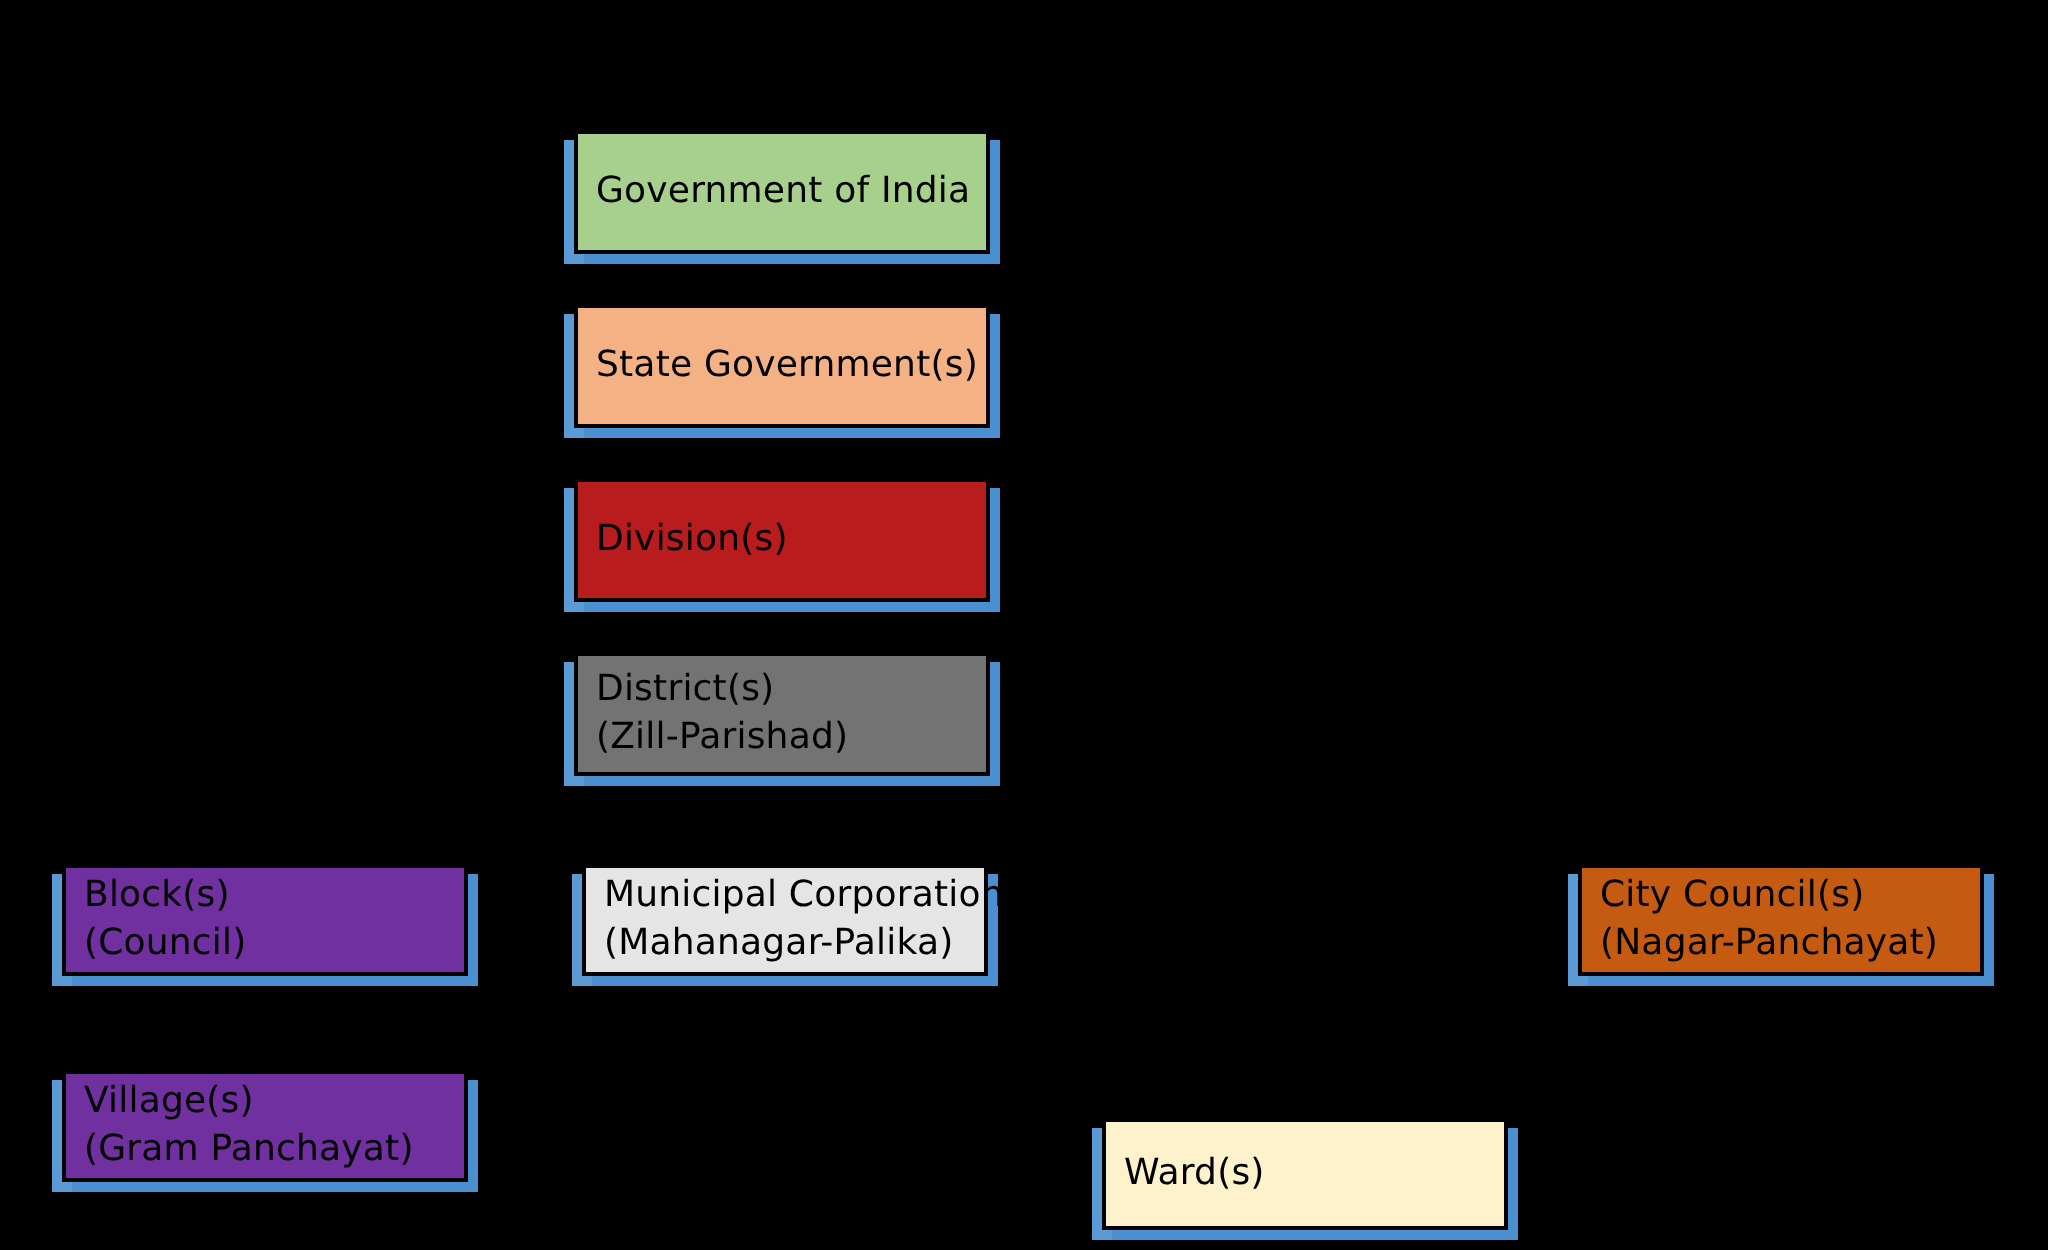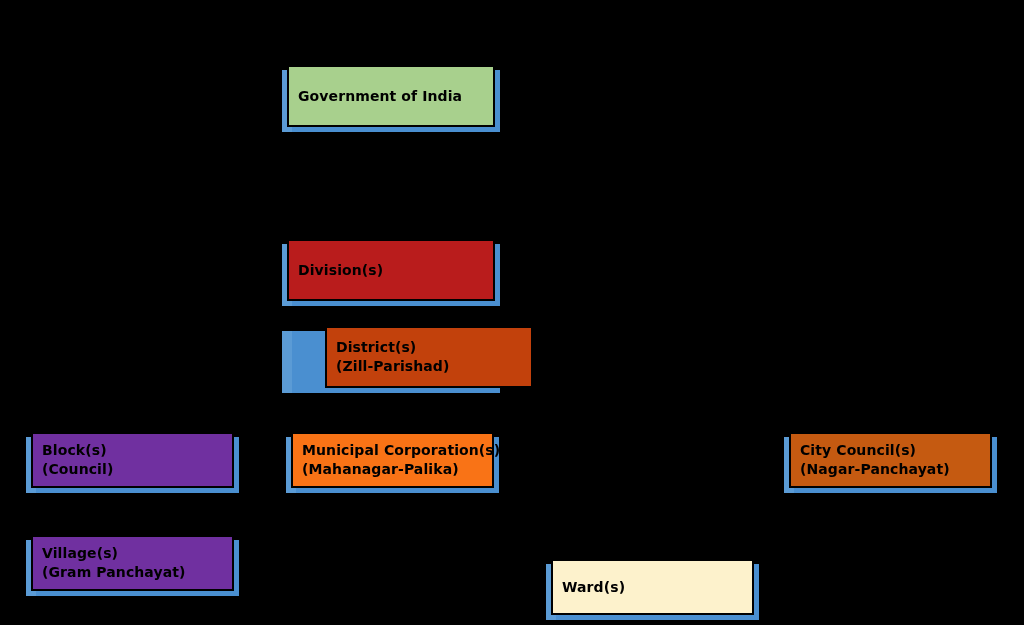--- a/index.html
+++ b/index.html
@@ -58,22 +58,22 @@
     height: 100%;
     border: 2px solid #000000;
     box-sizing: border-box;
     display: flex;
     flex-direction: column;
     justify-content: center;
     padding: 0 9px;
   }
   .node .label {
     color: #000000;
-    font-size: 14px;
-    font-weight: bold;
+    font-size: 18px;
+    font-weight: normal;
     line-height: 1.33;
     letter-spacing: 0.1px;
     white-space: nowrap;
   }
   .node .label .l2 {
     display: block;
   }
 </style>
 </head>
 <body>
@@ -90,45 +90,52 @@
     <div class="connector" style="left: 889px; top: 409px; width: 3px; height: 23px;"></div>
     <div class="connector" style="left: 131px; top: 488px; width: 3px; height: 47px;"></div>
     <div class="connector" style="left: 651px; top: 488px; width: 3px; height: 47px;"></div>
     <div class="node" style="left: 287px; top: 65px; width: 208px; height: 62px;">
       <div class="shadow"></div>
       <div class="shadow2"></div>
       <div class="face" style="background: rgb(168, 208, 141);">
         <div class="label"><span>Government of India</span></div>
       </div>
     </div>
+    <div class="node" style="left: 287px; top: 152px; width: 208px; height: 62px;">
+      <div class="shadow"></div>
+      <div class="shadow2"></div>
+      <div class="face" style="background: rgb(244, 177, 131);">
+        <div class="label"><span>State Government(s)</span></div>
+      </div>
+    </div>
     <div class="node" style="left: 287px; top: 239px; width: 208px; height: 62px;">
       <div class="shadow"></div>
       <div class="shadow2"></div>
       <div class="face" style="background: #b91c1c;">
         <div class="label"><span>Division(s)</span></div>
       </div>
     </div>
     <div class="node" style="left: 287px; top: 326px; width: 208px; height: 62px;">
       <div class="shadow"></div>
       <div class="shadow2"></div>
-      <div class="face" style="background: #c2410c; margin-left: 38px;">
+      <div class="face" style="background: #737373;">
         <div class="label"><span>District(s)</span><span class="l2">(Zill-Parishad)</span></div>
       </div>
     </div>
     <div class="node" style="left: 31px; top: 432px; width: 203px; height: 56px;">
       <div class="shadow"></div>
       <div class="shadow2"></div>
       <div class="face" style="background: rgb(112, 48, 160);">
         <div class="label"><span>Block(s)</span><span class="l2">(Council)</span></div>
       </div>
     </div>
     <div class="node" style="left: 291px; top: 432px; width: 203px; height: 56px;">
       <div class="shadow"></div>
       <div class="shadow2"></div>
-      <div class="face" style="background: #f97316;">
+      <div class="face" style="background: #e5e5e5;">
         <div class="label"><span>Municipal Corporation(s)</span><span class="l2">(Mahanagar-Palika)</span></div>
       </div>
     </div>
     <div class="node" style="left: 789px; top: 432px; width: 203px; height: 56px;">
       <div class="shadow"></div>
       <div class="shadow2"></div>
       <div class="face" style="background: rgb(197, 90, 17);">
         <div class="label"><span>City Council(s)</span><span class="l2">(Nagar-Panchayat)</span></div>
       </div>
     </div>

